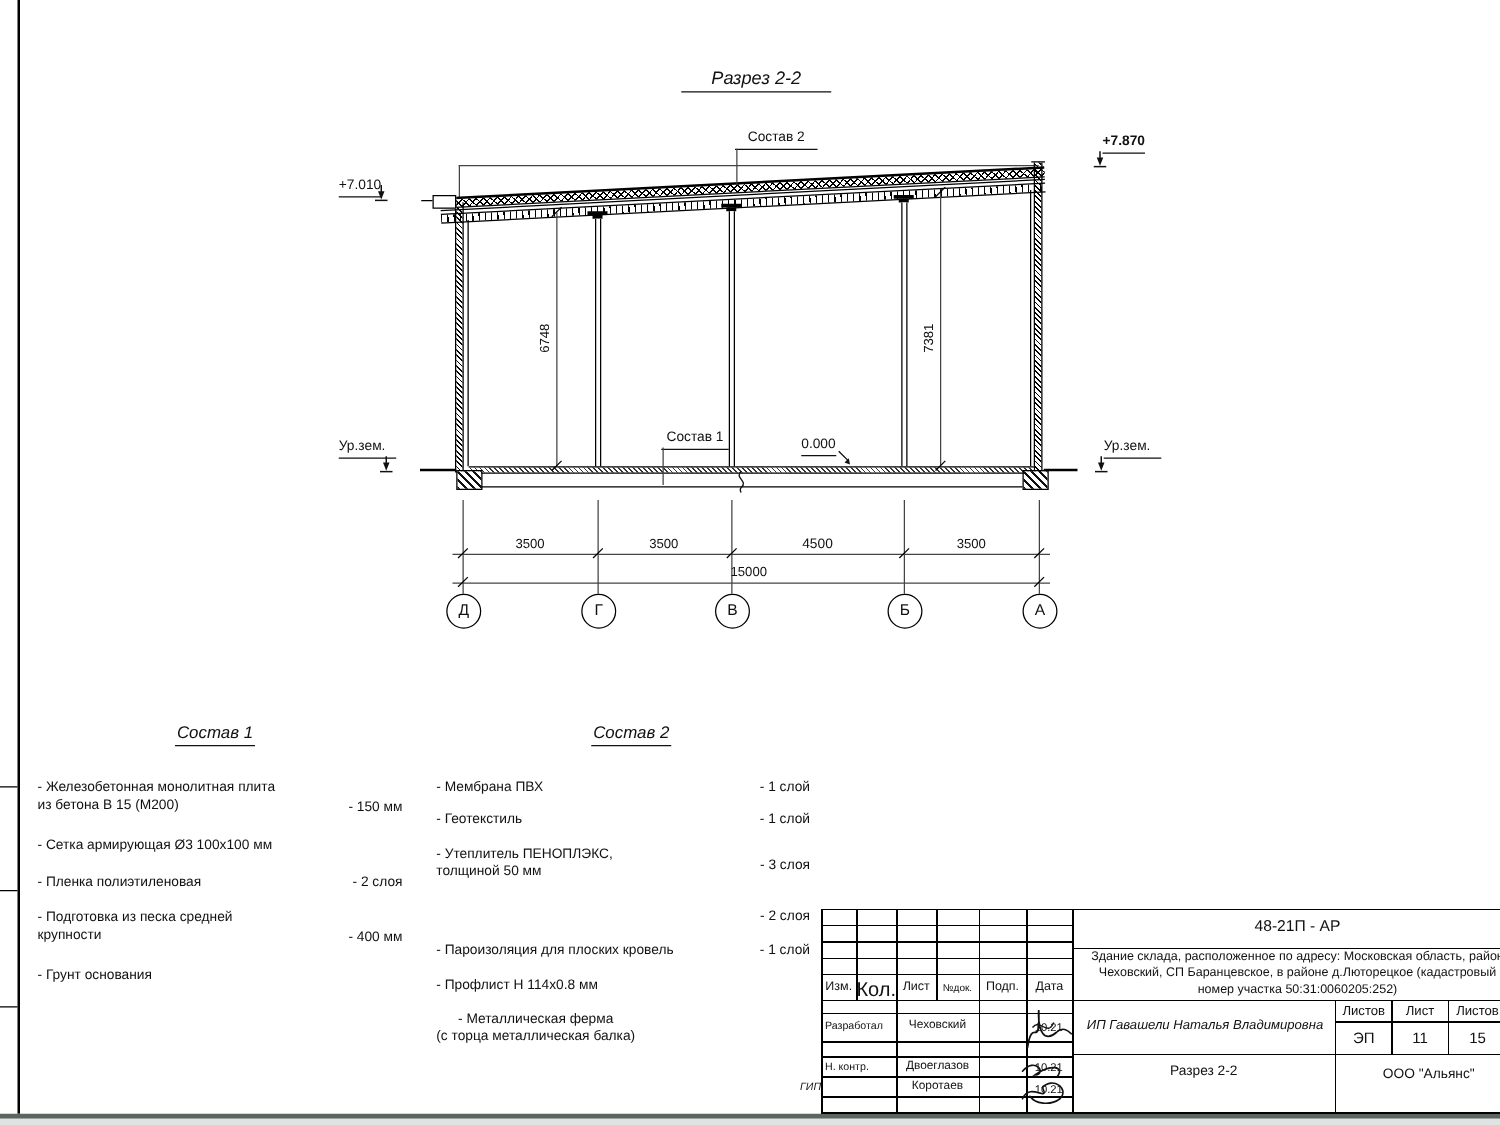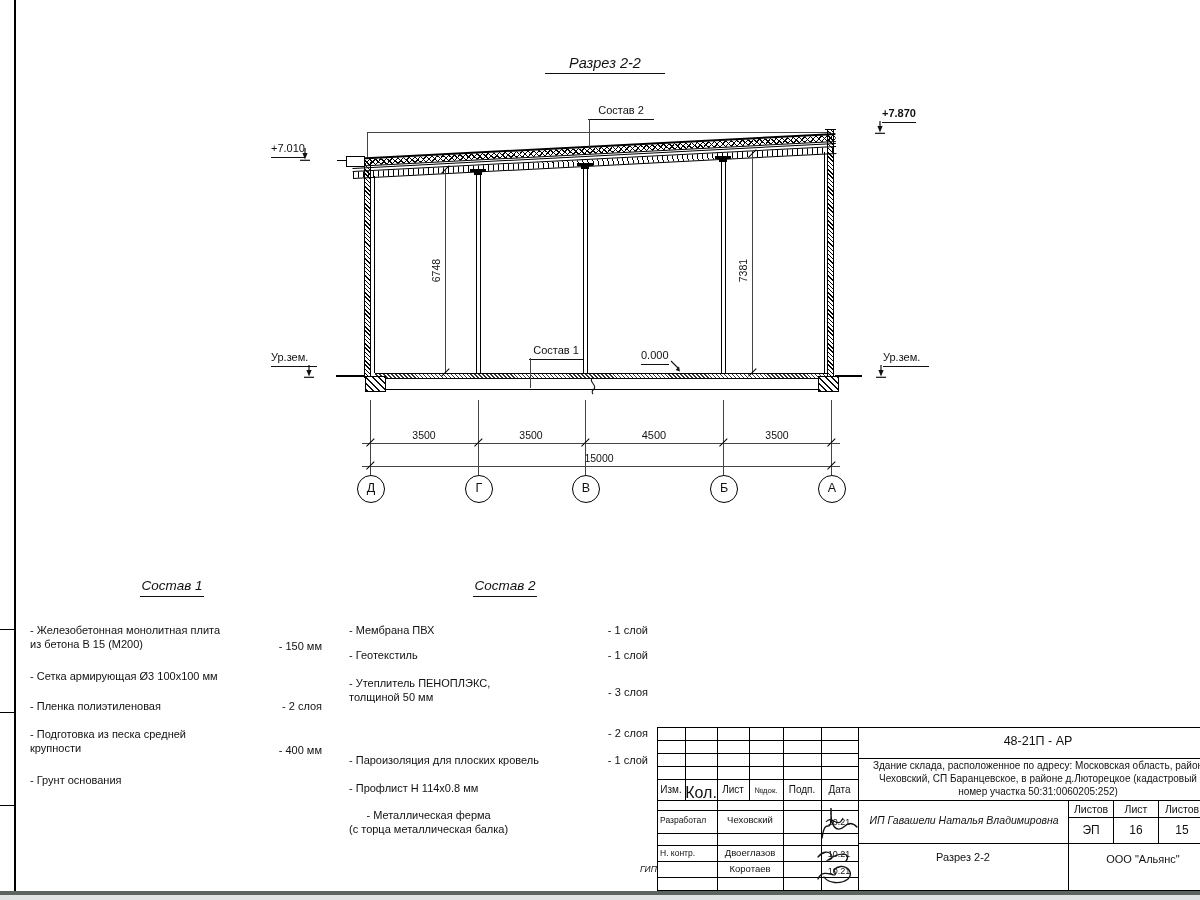--- a/index.html
+++ b/index.html
@@ -235,17 +235,17 @@
 
   <div class="tb-t c" style="left:858px;top:734px;width:360px;font-size:12.5px;">48-21П - АР</div>
   <div class="tb-t c" style="left:858px;top:760px;width:360px;font-size:10px;overflow:visible;">Здание склада, расположенное по адресу: Московская область, район</div>
   <div class="tb-t c" style="left:858px;top:773px;width:360px;font-size:10px;overflow:visible;">Чеховский, СП Баранцевское, в районе д.Люторецкое  (кадастровый</div>
   <div class="tb-t c" style="left:858px;top:786px;width:360px;font-size:10px;overflow:visible;">номер участка 50:31:0060205:252)</div>
   <div class="tb-t c it" style="left:862px;top:814px;width:204px;font-size:10.5px;">ИП Гавашели Наталья Владимировна</div>
   <div class="tb-t c" style="left:1069px;top:803px;width:44px;font-size:10.5px;">Листов</div>
   <div class="tb-t c" style="left:1114px;top:803px;width:44px;font-size:10.5px;">Лист</div>
   <div class="tb-t c" style="left:1159px;top:803px;width:46px;font-size:10.5px;overflow:visible;">Листов</div>
   <div class="tb-t c" style="left:1069px;top:823px;width:44px;font-size:12px;">ЭП</div>
-  <div class="tb-t c" style="left:1114px;top:823px;width:44px;font-size:12px;">16</div>
+  <div class="tb-t c" style="left:1114px;top:823px;width:44px;font-size:12px;">11</div>
   <div class="tb-t c" style="left:1159px;top:823px;width:46px;font-size:12px;">15</div>
   <div class="tb-t c" style="left:860px;top:851px;width:206px;font-size:11px;">Разрез 2-2</div>
   <div class="tb-t c" style="left:1070px;top:853px;width:146px;font-size:11px;">ООО "Альянс"</div>
 </div>
 
 </body></html>

